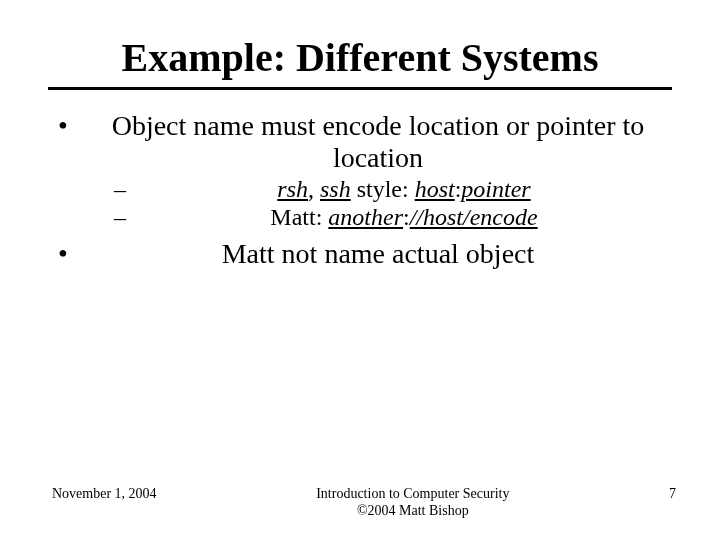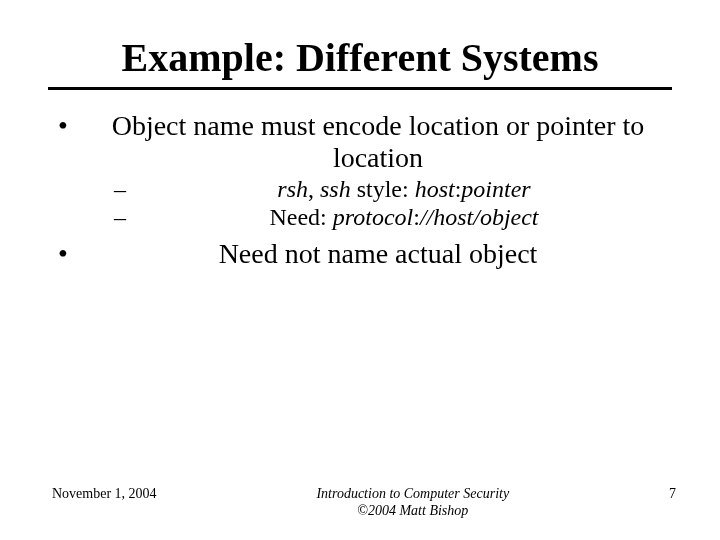--- a/index.html
+++ b/index.html
@@ -7,47 +7,47 @@
   .slide { width: 720px; height: 540px; position: relative; padding: 34px 48px 0 48px; }
   .title { font-size: 40px; text-align: center; margin: 0 auto 6px auto; }
   .rule { border: none; border-top: 3px solid #000; margin: 4px 0 20px 0; }
   .content { font-size: 28px; line-height: 1.15; }
   .b1 { list-style: none; padding-left: 36px; }
   .b1 > li { position: relative; margin-bottom: 2px; text-align: center; }
   .b1 > li::before { content: "•"; position: absolute; left: -26px; top: 0; font-size: 28px; }
   .b2 { list-style: none; padding-left: 52px; font-size: 24px; margin-top: 2px; margin-bottom: 6px; }
   .b2 > li { position: relative; margin-bottom: 0; }
   .b2 > li::before { content: "–"; position: absolute; left: -22px; top: 0; }
-  .i { font-style: italic; }
+  .i { font-style: italic; text-decoration: underline; }
   .footer { position: absolute; left: 4px; bottom: 20px; width: 720px; padding: 0 48px; font-size: 14px; display: flex; align-items: flex-start; }
   .footer .date { flex: 0 0 auto; }
-  .footer .mid { flex: 1 1 auto; text-align: center; font-style: italic; line-height: 1.2; }
+  .footer .mid { flex: 1 1 auto; text-align: center; line-height: 1.2; }
   .footer .num { flex: 0 0 auto; font-style: normal; }
 </style>
 </head>
 <body>
 
 <div class="slide">
   <h1 class="title">Example: Different Systems</h1>
   <hr class="rule">
   <div class="content">
     <ul class="b1">
       <li>
         <span>Object name must encode location or pointer to location</span>
         <ul class="b2">
           <li>
             <span class="i">rsh</span><span>, </span><span class="i">ssh</span><span> style: </span><span class="i">host</span><span>:</span><span class="i">pointer</span>
           </li>
           <li>
-            <span>Need: </span><span class="i">protocol</span><span>:</span><span class="i">//host/object</span>
+            <span>Matt: </span><span class="i">another</span><span>:</span><span class="i">//host/encode</span>
           </li>
         </ul>
       </li>
       <li>
-        <span>Need not name actual object</span>
+        <span>Matt not name actual object</span>
       </li>
     </ul>
   </div>
   <div class="footer">
     <div class="date">November 1, 2004</div>
     <div class="mid">
       <span>Introduction to Computer Security</span><br>
       <span>©2004 Matt Bishop</span>
     </div>
     <div class="num">7</div>

